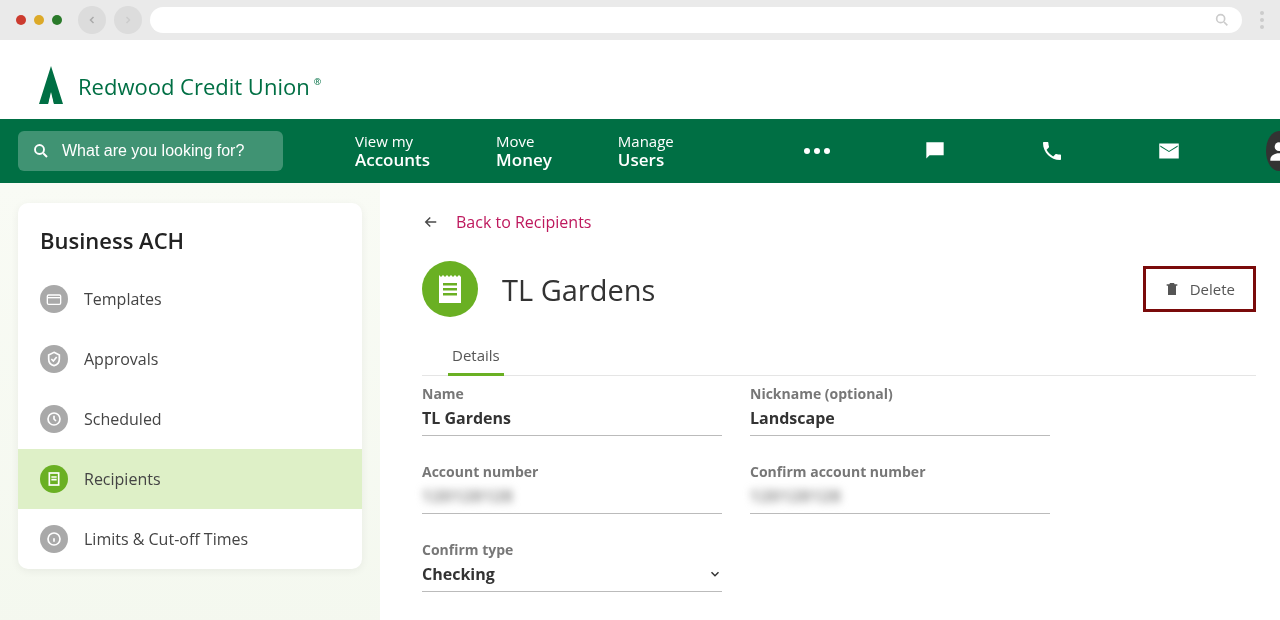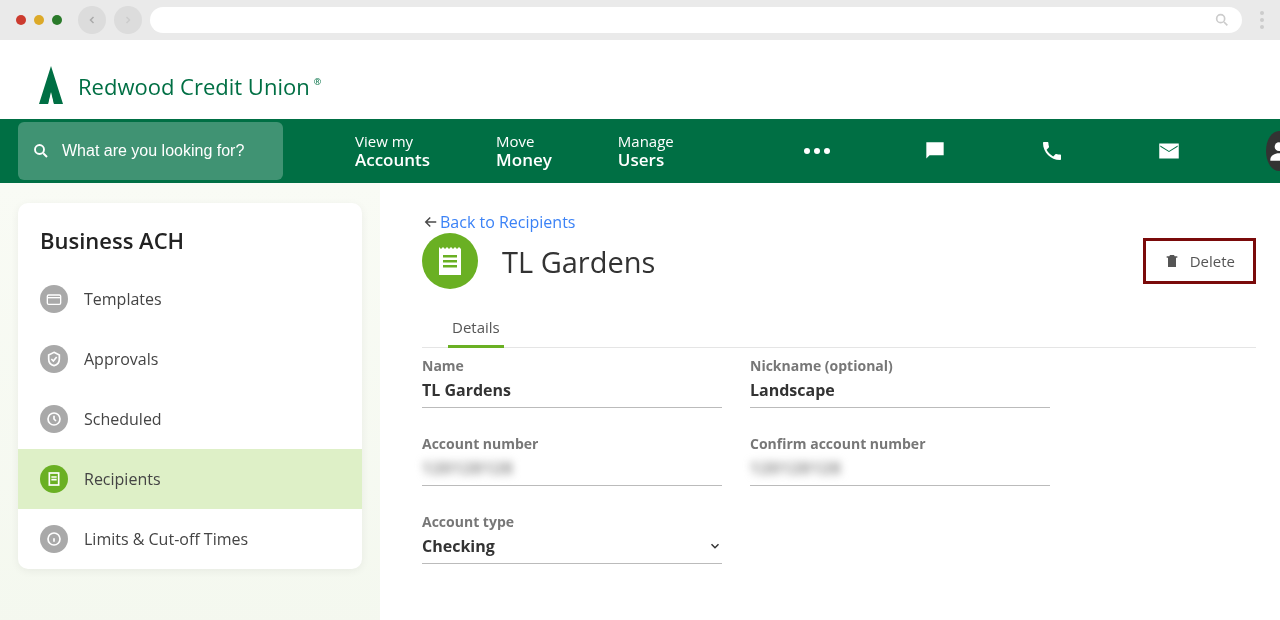--- a/index.html
+++ b/index.html
@@ -18,21 +18,21 @@
   .kebab { display: flex; flex-direction: column; gap: 3px; margin-left: 10px; }
   .kebab span { width: 4px; height: 4px; border-radius: 50%; background: #ccc; }
 
   
   .logo-bar { height: 66px; display: flex; align-items: center; padding-left: 36px; background: #fff; margin-top: 13px; }
   .logo { display: flex; align-items: center; gap: 12px; color: #006f44; }
   .logo-text { font-size: 22px; font-weight: 500; }
 
   
   .green-nav { height: 64px; background: #006f44; display: flex; align-items: center; padding: 0 18px; gap: 36px; color: #fff; }
-  .nav-search { width: 344px; height: 58px; background: rgba(255,255,255,0.25); border-radius: 6px; display: flex; align-items: center; padding: 0 14px; gap: 12px; color: #fff; font-size: 16px; }
+  .nav-search { width: 344px; height: 40px; background: rgba(255,255,255,0.25); border-radius: 6px; display: flex; align-items: center; padding: 0 14px; gap: 12px; color: #fff; font-size: 16px; }
   .nav-search input { background: transparent; border: none; outline: none; color: #fff; font-size: 16px; flex: 1; }
   .nav-search input::placeholder { color: #fff; }
   .nav-item { display: flex; flex-direction: column; line-height: 1.2; cursor: pointer; margin-right: 30px; }
   .nav-item .small { font-size: 15px; }
   .nav-item .big { font-size: 17px; font-weight: 600; }
   .nav-spacer { flex: 1; }
   .nav-icon { width: 28px; height: 28px; display: flex; align-items: center; justify-content: center; color: #fff; cursor: pointer; margin: 0 28px; }
   .nav-dots { display: flex; gap: 4px; }
   .nav-dots span { width: 6px; height: 6px; background: #fff; border-radius: 50%; }
   .avatar-circle { width: 40px; height: 40px; border-radius: 50%; background: #333; display: flex; align-items: center; justify-content: center; }
@@ -42,21 +42,21 @@
   .sidebar-wrap { width: 380px; padding: 20px 18px; background: linear-gradient(to bottom, #f9fbf5, #f4f8ef); }
   .sidebar { background: #fff; border-radius: 10px; box-shadow: 0 2px 8px rgba(0,0,0,0.06); padding: 22px 0 0 0; }
   .sidebar-title { font-size: 22px; font-weight: 600; color: #222; padding: 0 22px 14px 22px; }
   .sb-item { display: flex; align-items: center; gap: 16px; padding: 16px 22px; font-size: 16px; color: #444; cursor: pointer; }
   .sb-item.active { background: #def0c7; }
   .sb-icon { width: 28px; height: 28px; border-radius: 50%; background: #a9a9a9; display: flex; align-items: center; justify-content: center; color: #fff; flex-shrink: 0; }
   .sb-item.active .sb-icon { background: #6ab023; }
 
   
   .main { flex: 1; padding: 28px 24px 0 42px; }
-  .back-link { display: flex; align-items: center; color: #3b82f6; font-size: 16px; cursor: pointer; }
+  .back-link { display: flex; align-items: center; gap: 16px; color: #be185d; font-size: 16px; cursor: pointer; margin-bottom: 28px; }
   .title-row { display: flex; align-items: center; margin-bottom: 20px; }
   .title-icon { width: 56px; height: 56px; border-radius: 50%; background: #6ab023; display: flex; align-items: center; justify-content: center; margin-right: 24px; }
   .page-title { font-size: 29px; font-weight: 500; color: #333; flex: 1; }
   .delete-btn { border: 3px solid #7a0a0a; padding: 10px 18px; display: flex; align-items: center; gap: 10px; cursor: pointer; color: #555; font-size: 15px; margin-left: 20px; }
   .tabs { display: flex; border-bottom: 1px solid #e5e5e5; margin-bottom: 8px; }
   .tab { padding: 8px 4px 10px 4px; font-size: 15px; color: #555; cursor: pointer; margin-left: 26px; position: relative; }
   .tab.active::after { content: ""; position: absolute; left: 0; right: 0; bottom: -1px; height: 3px; background: #6ab023; }
   .form-grid { display: flex; gap: 28px; }
   .form-col { width: 300px; }
   .field { margin-bottom: 26px; font-weight: bold; }
@@ -260,21 +260,21 @@
               <span>TL Gardens</span>
             </div>
         </div>
         <div class="field">
           <div class="field-label">Account number</div>
           <div class="field-value">
               <span class="blur">120128128</span>
             </div>
         </div>
         <div class="field">
-          <div class="field-label">Account type</div>
+          <div class="field-label">Confirm type</div>
           <div class="field-value select-row">
             <span>Checking</span>
             <span class="chev">
               <svg width="14" height="14" viewBox="0 0 24 24" fill="none" stroke="#333" stroke-width="2.5">
                   <path d="M6 9l6 6 6-6"></path>
                 </svg>
             </span>
           </div>
         </div>
       </div>

